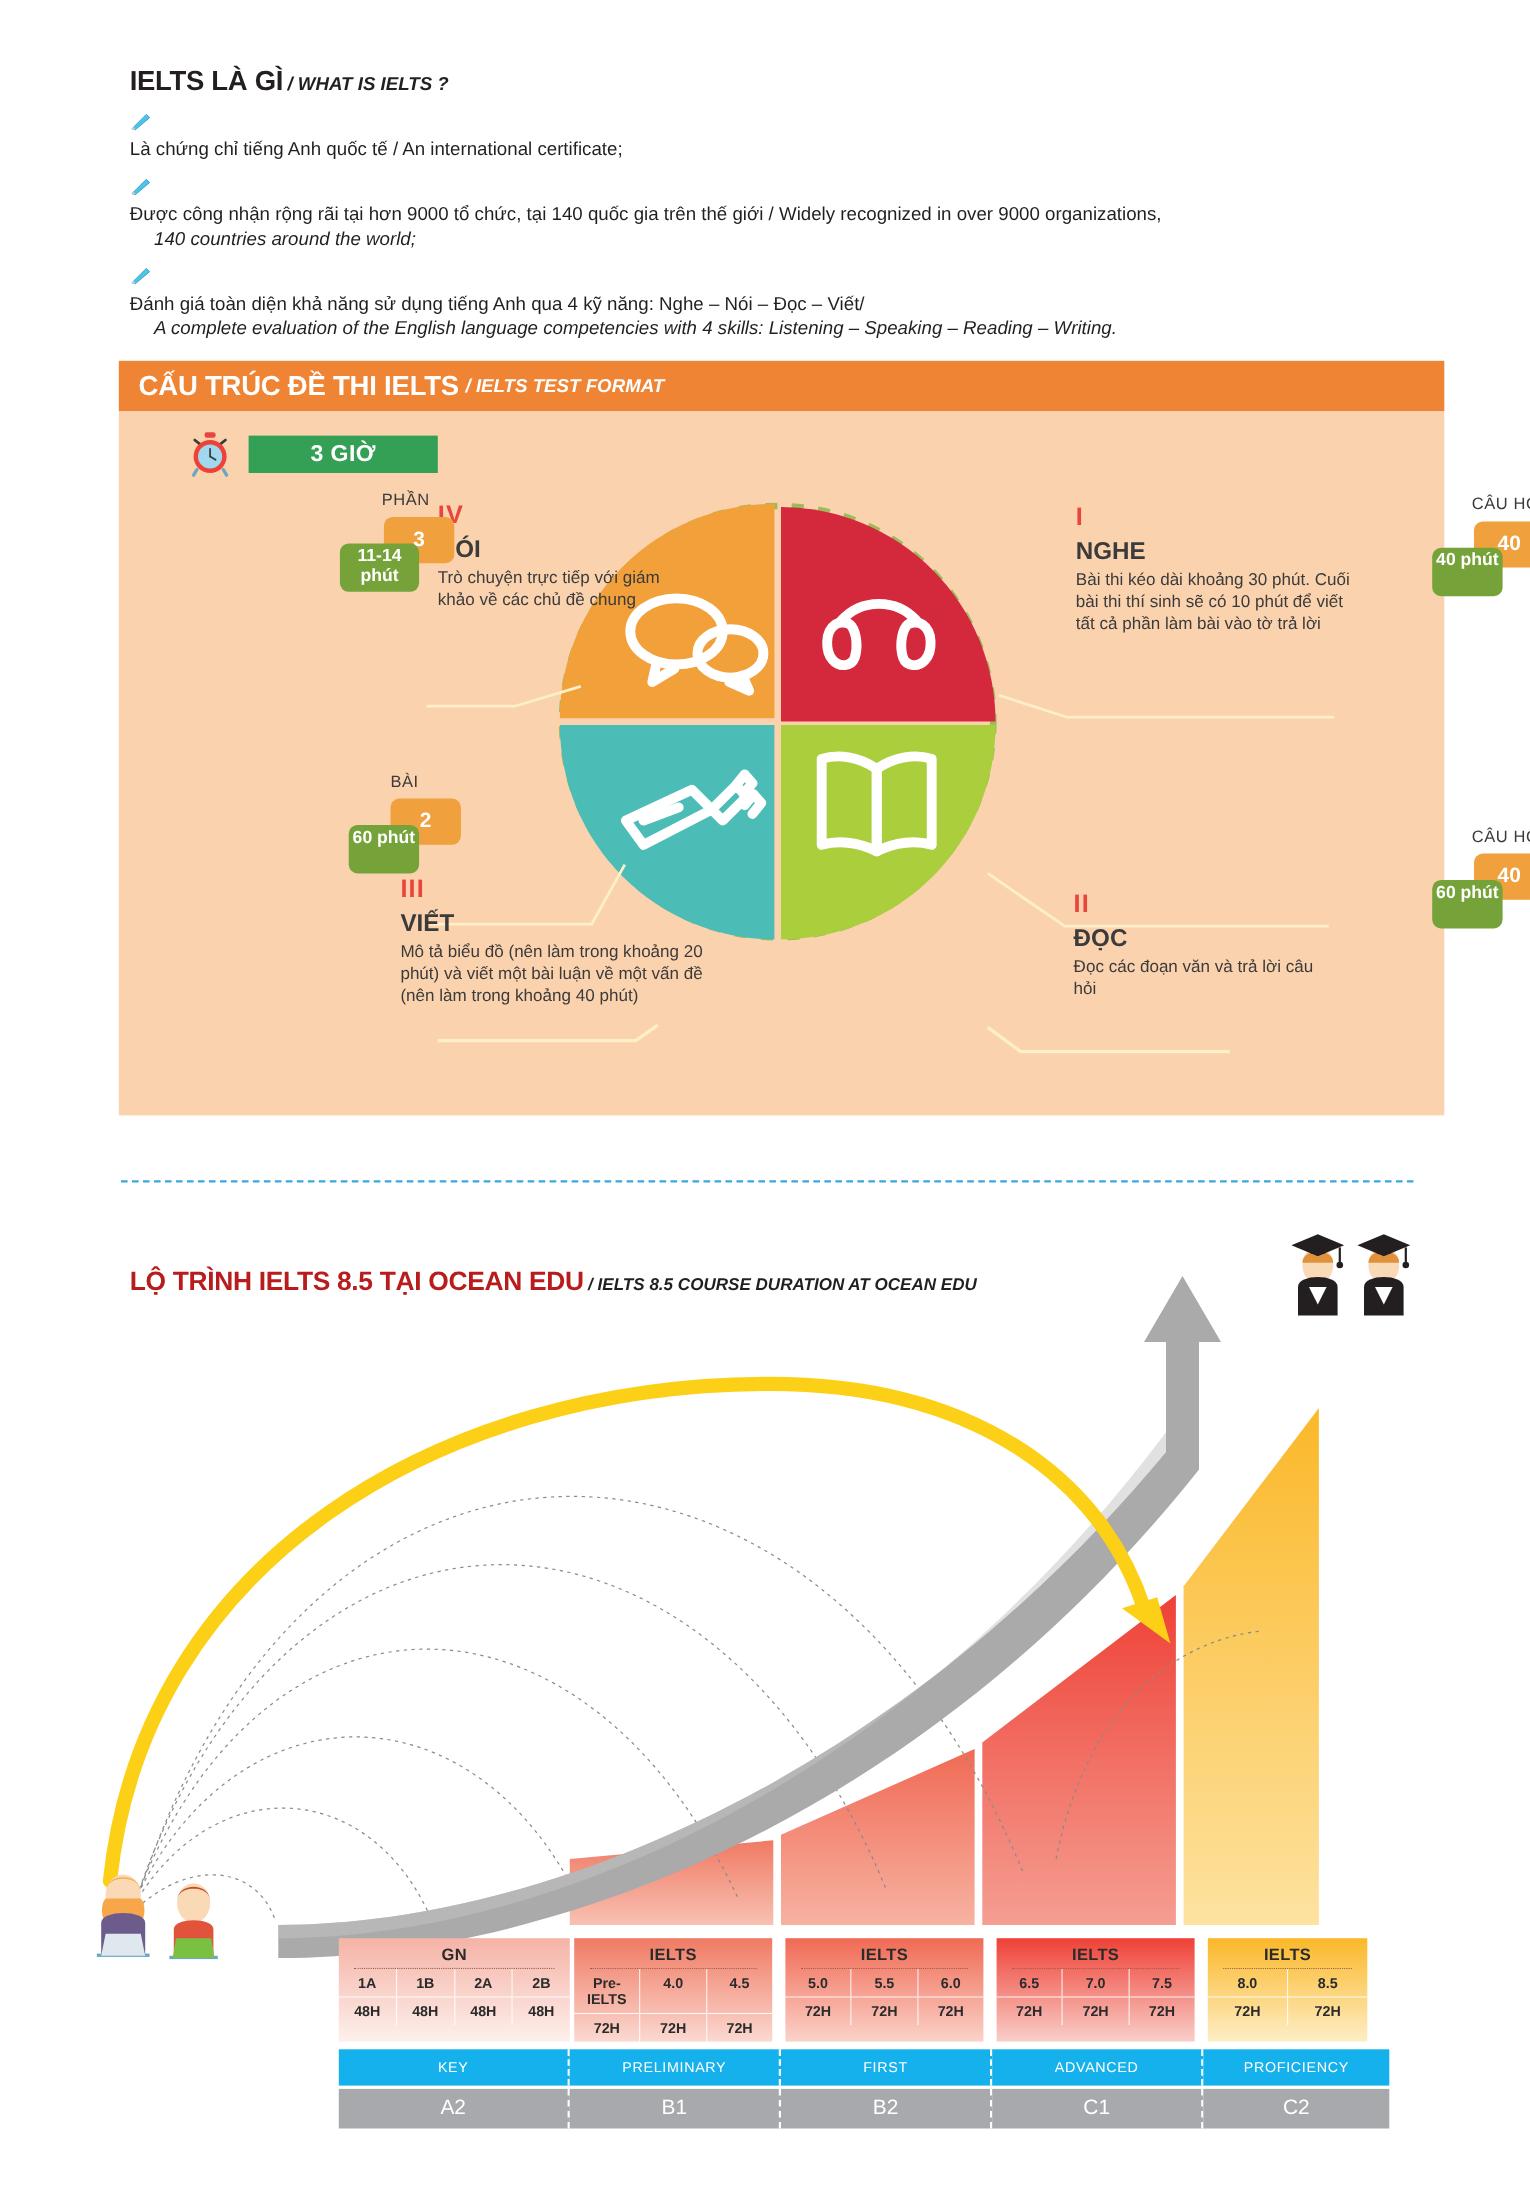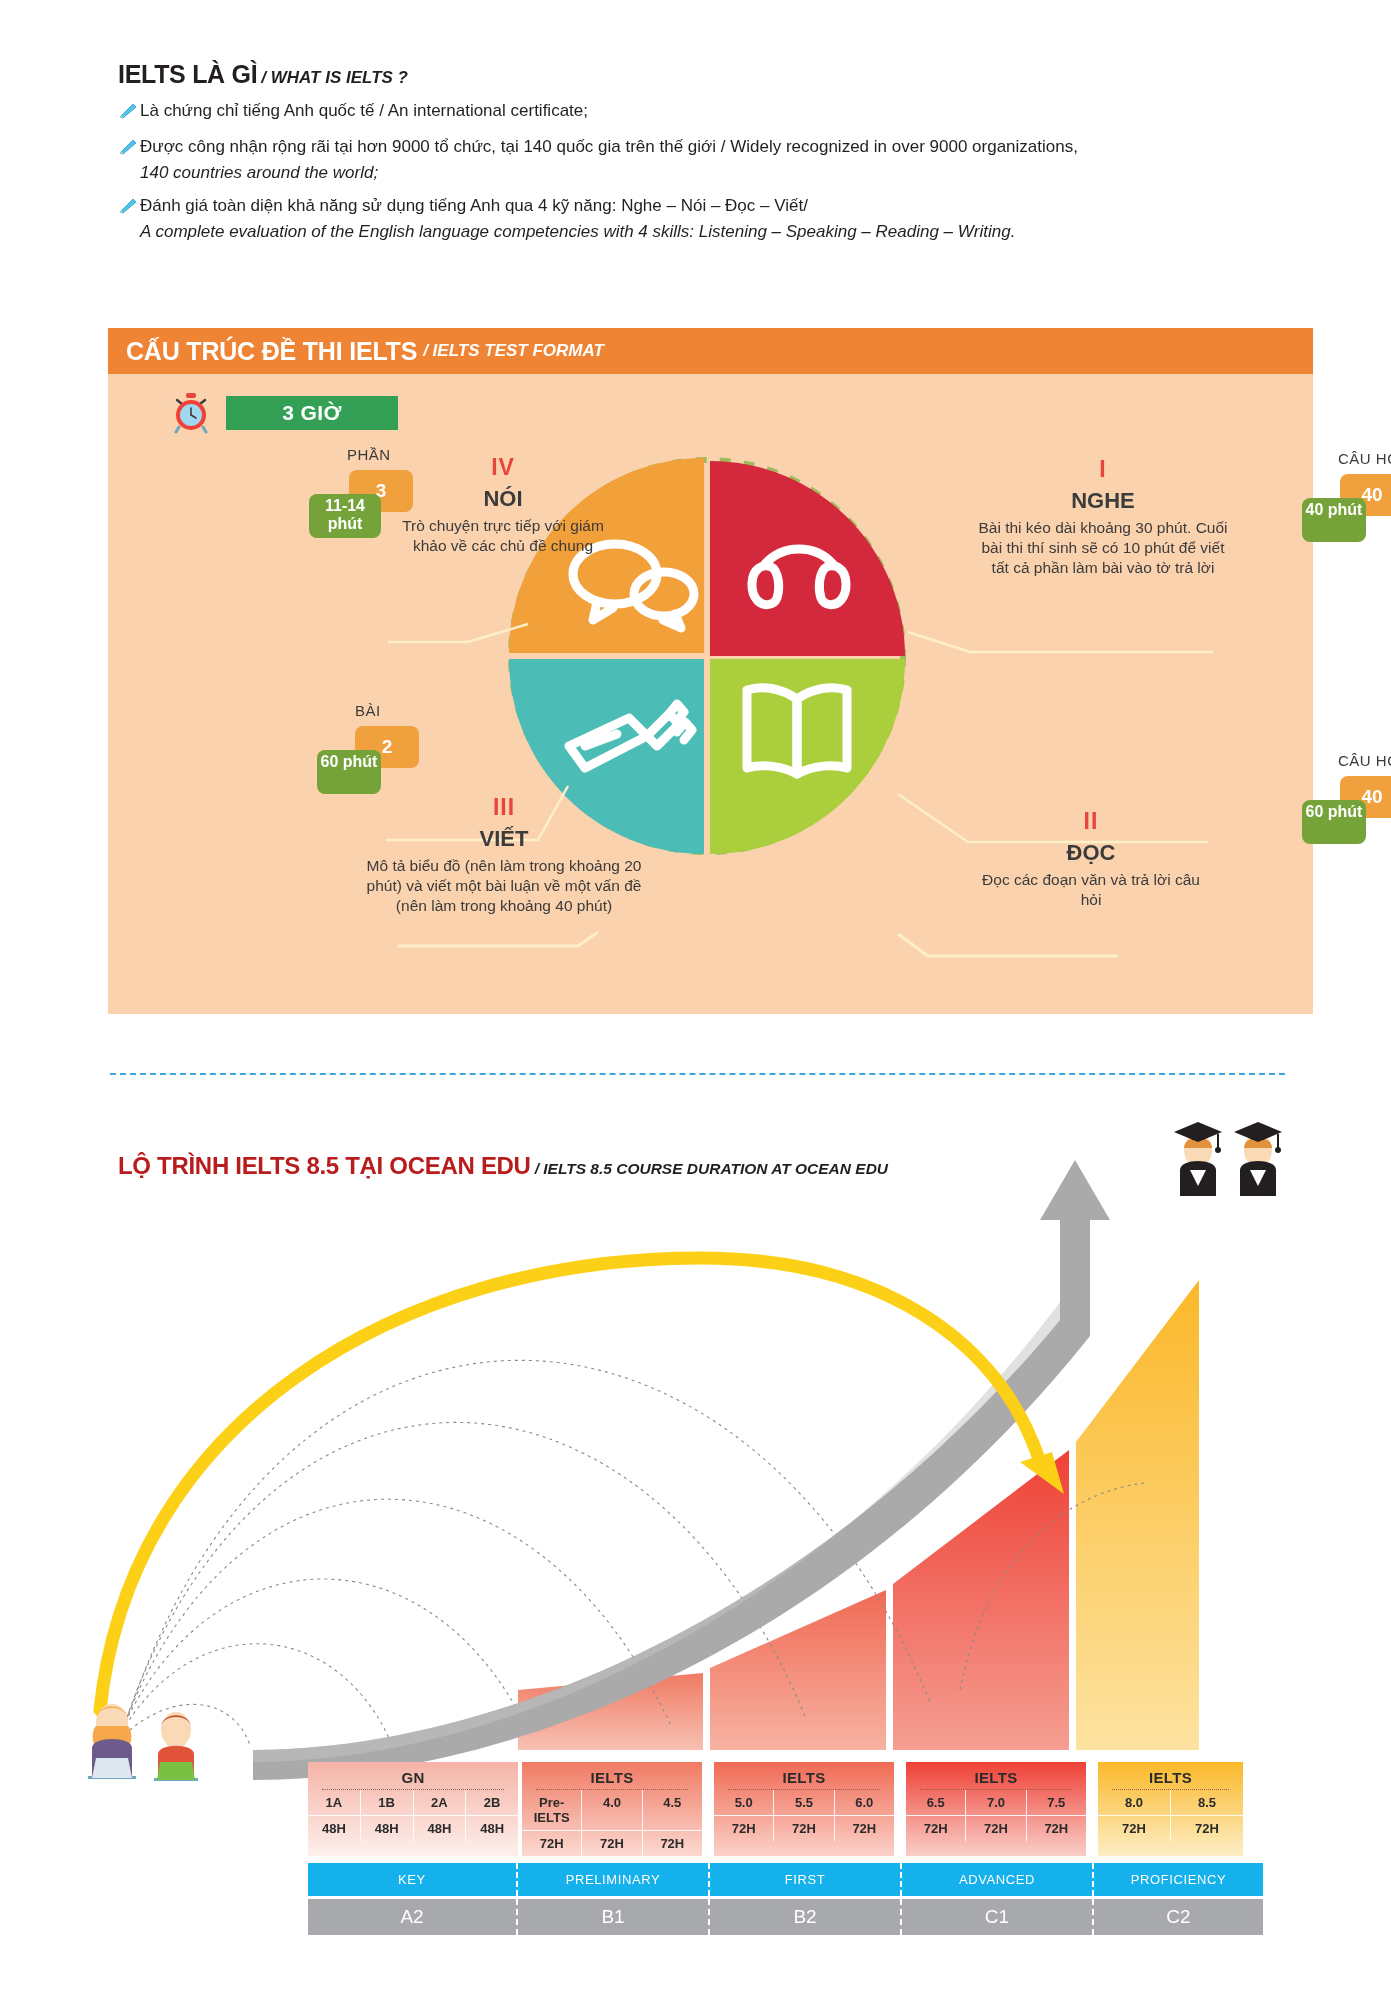--- a/index.html
+++ b/index.html
@@ -22,20 +22,21 @@
     color: #231f20; display: inline-block; margin-left: 4px;
   }
   #intro .sub-par {
     font-size: 17px; font-style: italic; color: #231f20;
     margin-top: 17px;
   }
   .bullet-row {
     display: flex; align-items: flex-start;
     margin-top: 11px; font-size: 17px; color: #231f20;
     line-height: 1.32;
+    flex-direction: column;
   }
   .bullet-icon { width: 22px; flex: 0 0 22px; margin-top: 3px; }
   .bullet-txt { flex: 1; }
   .bullet-cont { margin-left: 22px; font-style: italic; font-size: 17px;
                  color: #231f20; line-height: 1.32; }
 
   
   #format { position: absolute; left: 108px; top: 328px; width: 1205px; }
   #format-bar {
     background: #ef8434; height: 46px; display: flex; align-items: center;
@@ -59,21 +60,21 @@
     background: #34a055; color: #fff; font-weight: bold; font-size: 21px;
     padding: 5px 0 5px 0; width: 172px; text-align: center; margin-left: 14px;
     letter-spacing: 0.4px;
   }
 
   
   #pie-wrap { position: absolute; left: 389px; top: 72px; width: 420px; height: 420px; }
   .pie-svg { position: absolute; left: 0; top: 0; }
 
   
-  .skill { position: absolute; text-align: center; }
+  .skill { position: absolute; text-align: left; }
   .skill .rn { font-size: 23px; font-weight: bold; color: #e8453c; letter-spacing: 1px; }
   .skill .nm { font-size: 22px; font-weight: bold; color: #3b3b3b; margin-top: 5px; }
   .skill .ds { font-size: 15.5px; color: #3b3b3b; margin-top: 4px; line-height: 1.3; }
 
   #sk-nghe { left: 870px; top: 82px; width: 250px; }
   #sk-doc  { left: 868px; top: 434px; width: 230px; }
   #sk-viet { left: 256px; top: 420px; width: 280px; }
   #sk-noi  { left: 290px; top: 80px; width: 210px; }
 
   

